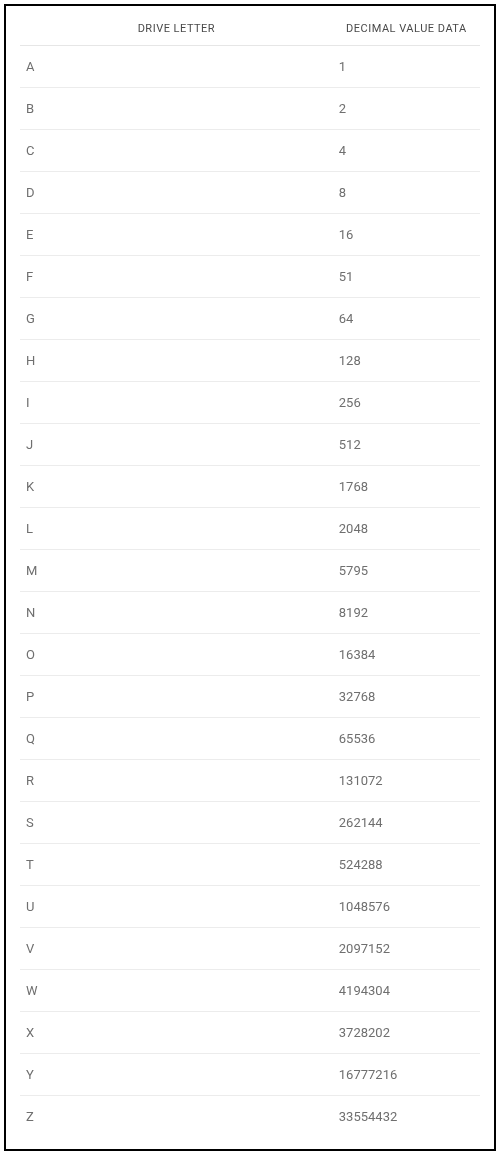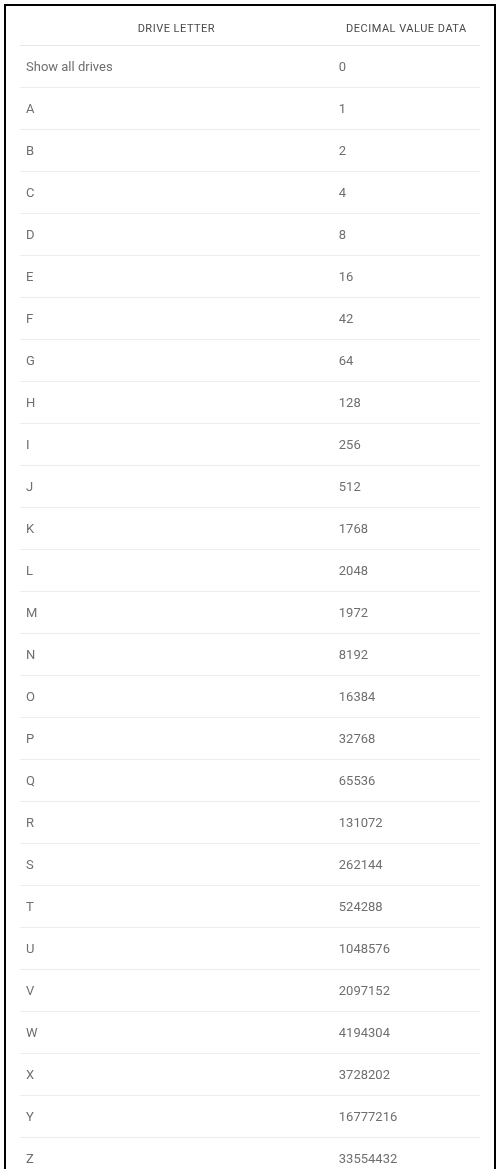--- a/index.html
+++ b/index.html
@@ -51,24 +51,20 @@
 <div class="table-container">
   <table>
     <thead>
       <tr>
         <th>DRIVE LETTER</th>
         <th>DECIMAL VALUE DATA</th>
       </tr>
     </thead>
     <tbody>
         <tr>
-          <td>Show all drives</td>
-          <td>0</td>
-        </tr>
-        <tr>
           <td>A</td>
           <td>1</td>
         </tr>
         <tr>
           <td>B</td>
           <td>2</td>
         </tr>
         <tr>
           <td>C</td>
           <td>4</td>
@@ -76,21 +72,21 @@
         <tr>
           <td>D</td>
           <td>8</td>
         </tr>
         <tr>
           <td>E</td>
           <td>16</td>
         </tr>
         <tr>
           <td>F</td>
-          <td>42</td>
+          <td>51</td>
         </tr>
         <tr>
           <td>G</td>
           <td>64</td>
         </tr>
         <tr>
           <td>H</td>
           <td>128</td>
         </tr>
         <tr>
@@ -104,21 +100,21 @@
         <tr>
           <td>K</td>
           <td>1768</td>
         </tr>
         <tr>
           <td>L</td>
           <td>2048</td>
         </tr>
         <tr>
           <td>M</td>
-          <td>1972</td>
+          <td>5795</td>
         </tr>
         <tr>
           <td>N</td>
           <td>8192</td>
         </tr>
         <tr>
           <td>O</td>
           <td>16384</td>
         </tr>
         <tr>

